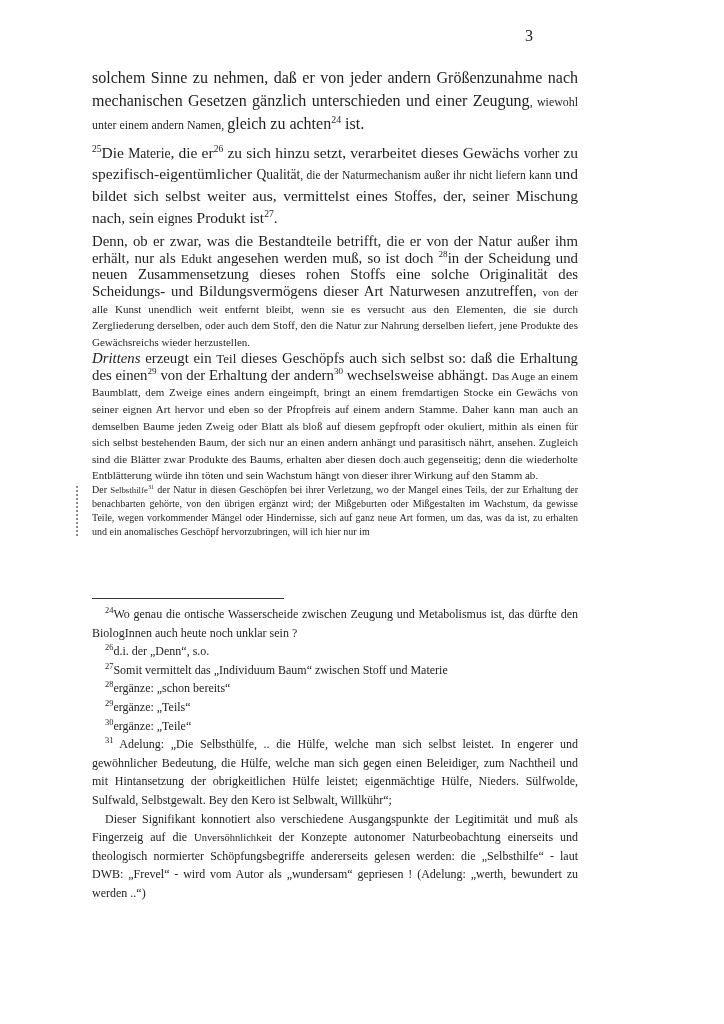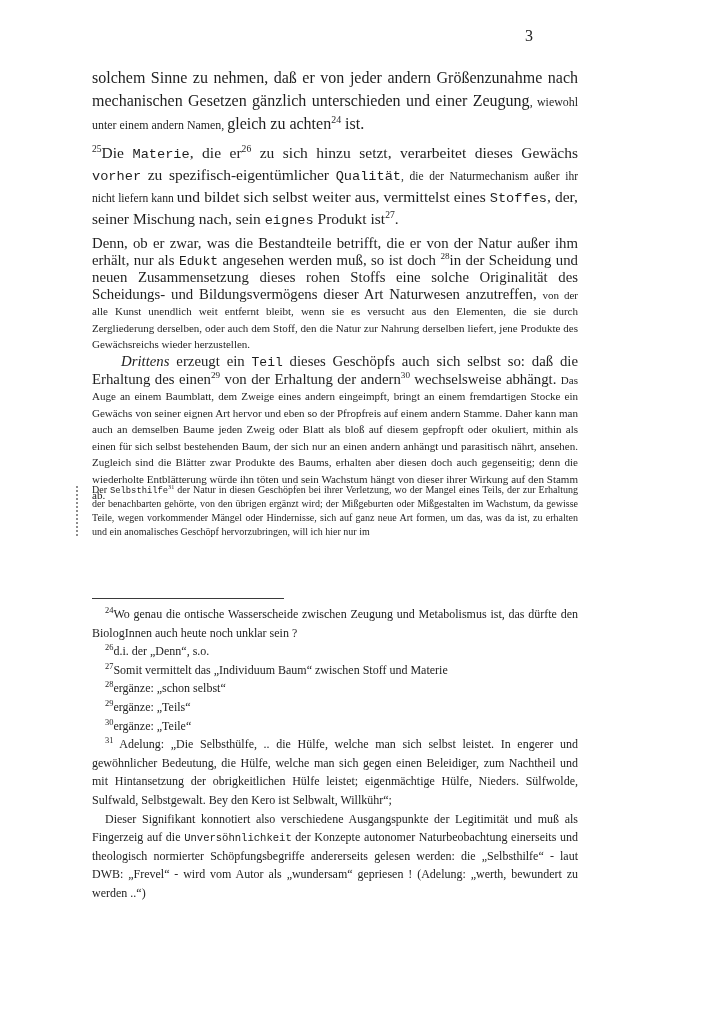--- a/index.html
+++ b/index.html
@@ -13,22 +13,22 @@
   .p3{font-size:14.8px;line-height:1.12;margin-top:5px;}
   .p4{font-size:14.8px;line-height:1.12;margin-top:1px;}
   .p5wrap{position:absolute;left:92px;top:483px;width:486px;}
   .p5{font-size:10px;line-height:1.40;}
   .dotted{position:absolute;left:-16px;top:3px;bottom:3px;width:0;border-left:2px dotted #8c8c8c;}
   .footer{position:absolute;left:92px;top:598px;width:486px;}
   .fnrule{border:none;border-top:1px solid #3a3a3a;width:192px;margin:0 0 6px 0;}
   .fn{font-size:12px;line-height:1.55;text-align:justify;margin:0;color:#222;}
   .fn.indent{text-indent:13px;}
   .run-n{}
-  .run-i{font-style:italic;margin-left:29px;}
-  .run-m{font-family:Liberation Mono, monospace;font-size:0.88em;}
+  .run-i{font-style:italic;}
+  .run-m{font-family:Liberation Serif, serif;font-size:0.88em;}
   .run-sm{font-size:0.745em;}
   sup.run-sup{font-size:0.62em;line-height:0;}
   .fn sup.run-sup{font-size:0.70em;}
 </style>
 </head>
 <body>
 
 <div class="page">
 
   <div class="pagenum">3</div>
@@ -43,20 +43,20 @@
   <div class="p5wrap">
     <div class="dotted"></div>
     <p class="para p5"><span class="run-n">Der </span><span class="run-m">Selbsthilfe</span><sup class="run-sup">31</sup><span class="run-n"> der Natur in diesen Geschöpfen bei ihrer Verletzung, wo der Mangel eines Teils, der zur Erhaltung der benachbarten gehörte, von den übrigen ergänzt wird; der Mißgeburten oder Mißgestalten im Wachstum, da gewisse Teile, wegen vorkommender Mängel oder Hindernisse, sich auf ganz neue Art formen, um das, was da ist, zu erhalten und ein anomalisches Geschöpf hervorzubringen, will ich hier nur im</span></p>
   </div>
 
   <div class="footer">
     <hr class="fnrule">
     <p class="fn indent"><sup class="run-sup">24</sup><span class="run-n">Wo genau die ontische Wasserscheide zwischen Zeugung und Metabolismus ist, das dürfte den BiologInnen auch heute noch unklar sein ?</span></p>
     <p class="fn indent"><sup class="run-sup">26</sup><span class="run-n">d.i. der „Denn“, s.o.</span></p>
     <p class="fn indent"><sup class="run-sup">27</sup><span class="run-n">Somit vermittelt das „Individuum Baum“ zwischen Stoff und Materie</span></p>
-    <p class="fn indent"><sup class="run-sup">28</sup><span class="run-n">ergänze: „schon selbst“</span></p>
+    <p class="fn indent"><sup class="run-sup">28</sup><span class="run-n">ergänze: „schon bereits“</span></p>
     <p class="fn indent"><sup class="run-sup">29</sup><span class="run-n">ergänze: „Teils“</span></p>
     <p class="fn indent"><sup class="run-sup">30</sup><span class="run-n">ergänze: „Teile“</span></p>
     <p class="fn indent"><sup class="run-sup">31</sup><span class="run-n"> Adelung: „Die Selbsthülfe, .. die Hülfe, welche man sich selbst leistet. In engerer und gewöhnlicher Bedeutung, die Hülfe, welche man sich gegen einen Beleidiger, zum Nachtheil und mit Hintansetzung der obrigkeitlichen Hülfe leistet; eigenmächtige Hülfe, Nieders. Sülfwolde, Sulfwald, Selbstgewalt. Bey den Kero ist Selbwalt, Willkühr“;</span></p>
     <p class="fn indent"><span class="run-n">Dieser Signifikant konnotiert also verschiedene Ausgangspunkte der Legitimität und muß als Fingerzeig auf die </span><span class="run-m">Unversöhnlichkeit</span><span class="run-n"> der Konzepte autonomer Naturbeobachtung einerseits und theologisch normierter Schöpfungsbegriffe andererseits gelesen werden: die „Selbsthilfe“ - laut DWB: „Frevel“ - wird vom Autor als „wundersam“ gepriesen ! (Adelung: „werth, bewundert zu werden ..“)</span></p>
   </div>
 
 </div>
 
 </body></html>

